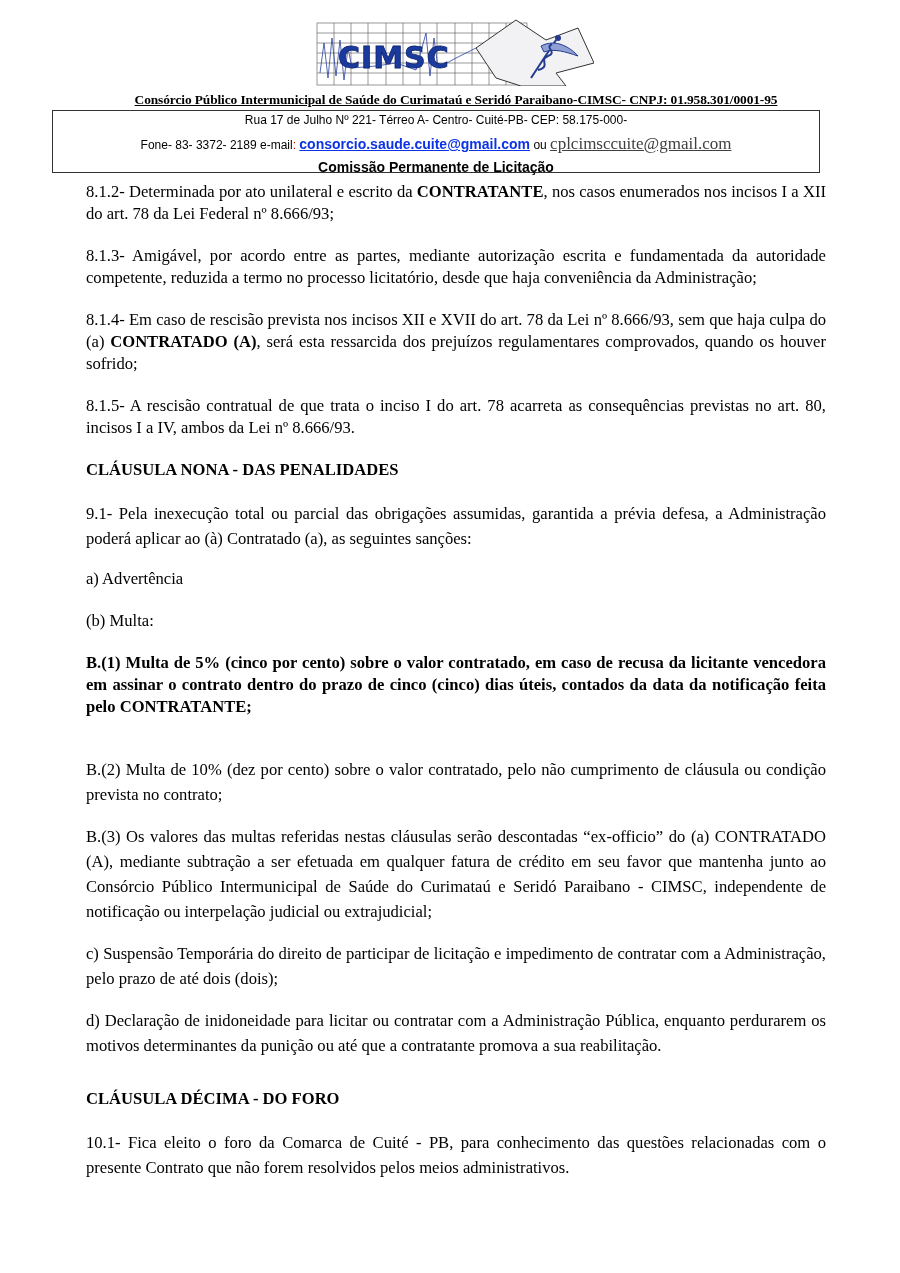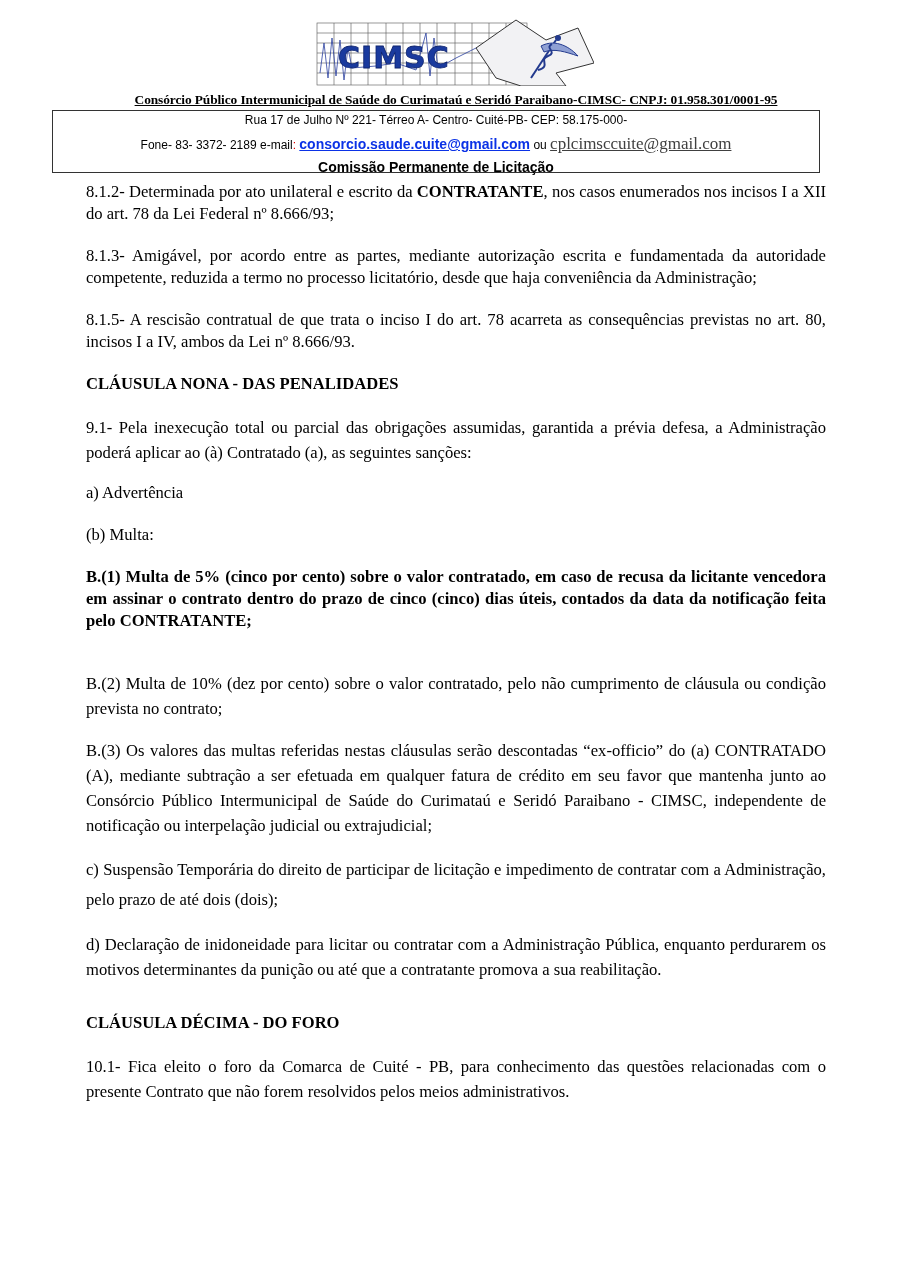--- a/index.html
+++ b/index.html
@@ -152,37 +152,38 @@
     <span class="email2">cplcimsccuite@gmail.com</span>
   </div>
   <div class="hb-line3">Comissão Permanente de Licitação</div>
 </div>
 
 <div class="content">
   <p><span>8.1.2- Determinada por ato unilateral e escrito da </span><b>CONTRATANTE</b><span>, nos casos enumerados nos incisos I a XII do art. 78 da Lei Federal nº 8.666/93;</span></p>
 
   <p class="gap-lg">8.1.3- Amigável, por acordo entre as partes, mediante autorização escrita e fundamentada da autoridade competente, reduzida a termo no processo licitatório, desde que haja conveniência da Administração;</p>
 
+  <p class="gap-lg"><span>8.1.4- Em caso de rescisão prevista nos incisos XII e XVII do art. 78 da Lei nº 8.666/93, sem que haja culpa do (a) </span><b>CONTRATADO (A)</b><span>, será esta ressarcida dos prejuízos regulamentares comprovados, quando os houver sofrido;</span></p>
 
   <p class="gap-lg">8.1.5- A rescisão contratual de que trata o inciso I do art. 78 acarreta as consequências previstas no art. 80, incisos I a IV, ambos da Lei nº 8.666/93.</p>
 
   <p class="gap-lg heading">CLÁUSULA NONA - DAS PENALIDADES</p>
 
   <p class="gap-lg" style="line-height:25px;">9.1- Pela inexecução total ou parcial das obrigações assumidas, garantida a prévia defesa, a Administração poderá aplicar ao (à) Contratado (a), as seguintes sanções:</p>
 
   <p class="gap-md">a) Advertência</p>
 
   <p class="gap-lg">(b) Multa:</p>
 
   <p class="gap-lg heading">B.(1) Multa de 5% (cinco por cento) sobre o valor contratado, em caso de recusa da licitante vencedora em assinar o contrato dentro do prazo de cinco (cinco) dias úteis, contados da data da notificação feita pelo CONTRATANTE;</p>
 
   <p style="margin-top:39px;line-height:25px;">B.(2) Multa de 10% (dez por cento) sobre o valor contratado, pelo não cumprimento de cláusula ou condição prevista no contrato;</p>
 
   <p class="gap-md" style="line-height:25px;">B.(3) Os valores das multas referidas nestas cláusulas serão descontadas “ex-officio” do (a) CONTRATADO (A), mediante subtração a ser efetuada em qualquer fatura de crédito em seu favor que mantenha junto ao Consórcio Público Intermunicipal de Saúde do Curimataú e Seridó Paraibano - CIMSC, independente de notificação ou interpelação judicial ou extrajudicial;</p>
 
-  <p class="gap-md" style="line-height:30px;">c) Suspensão Temporária do direito de participar de licitação e impedimento de contratar com a Administração, pelo prazo de até dois (dois);</p>
+  <p class="gap-md" style="line-height:25px;">c) Suspensão Temporária do direito de participar de licitação e impedimento de contratar com a Administração, pelo prazo de até dois (dois);</p>
 
   <p class="gap-md" style="line-height:25px;">d) Declaração de inidoneidade para licitar ou contratar com a Administração Pública, enquanto perdurarem os motivos determinantes da punição ou até que a contratante promova a sua reabilitação.</p>
 
   <p class="heading" style="margin-top:30px;">CLÁUSULA DÉCIMA - DO FORO</p>
 
   <p class="gap-lg" style="line-height:25px;">10.1- Fica eleito o foro da Comarca de Cuité - PB, para conhecimento das questões relacionadas com o presente Contrato que não forem resolvidos pelos meios administrativos.</p>
 </div>
 
 </body></html>

